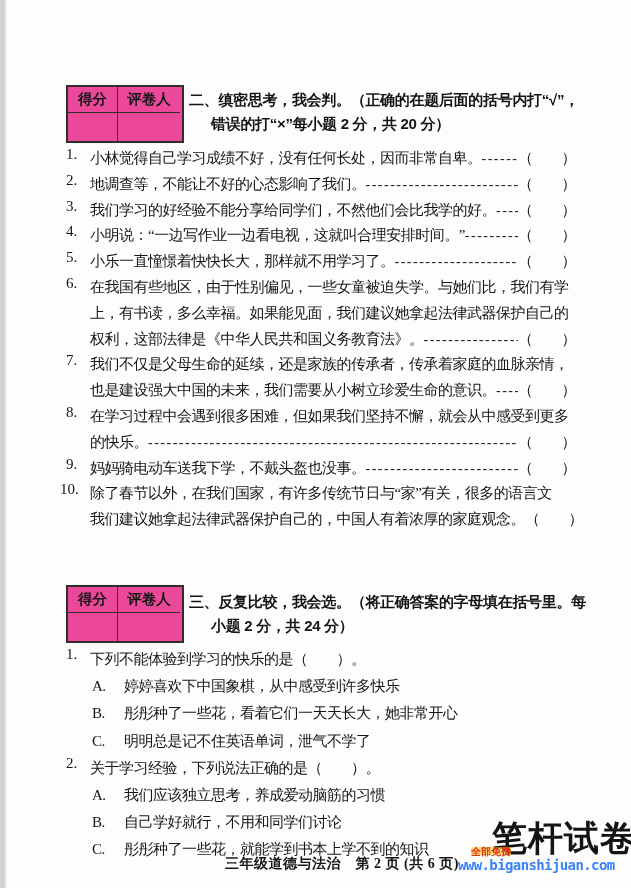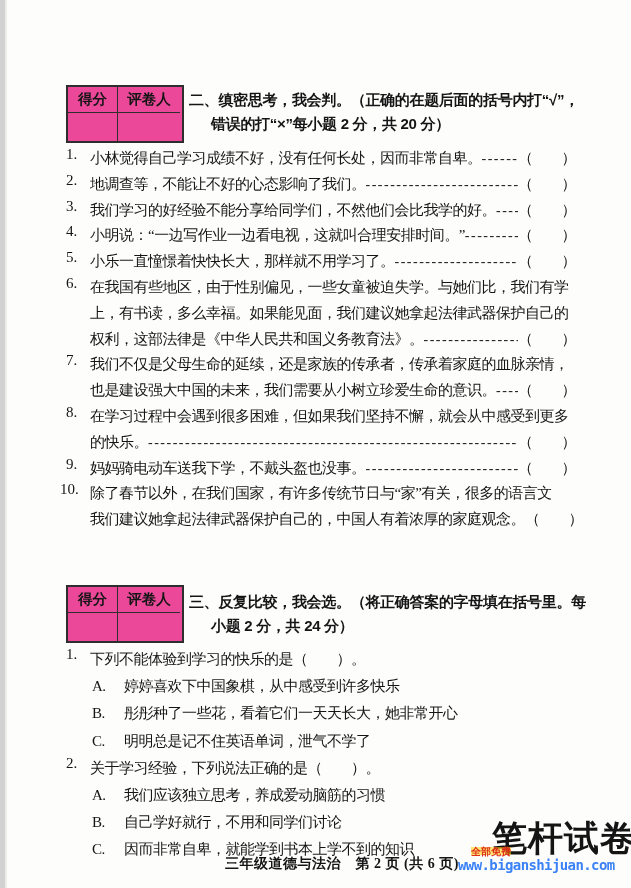--- a/index.html
+++ b/index.html
@@ -233,21 +233,21 @@
       <div class="line opt">
         <span class="letter">A.</span>
         <span>我们应该独立思考，养成爱动脑筋的习惯</span>
       </div>
       <div class="line opt">
         <span class="letter">B.</span>
         <span>自己学好就行，不用和同学们讨论</span>
       </div>
       <div class="line opt">
         <span class="letter">C.</span>
-        <span>因而非常自卑，就能学到书本上学不到的知识</span>
+        <span>彤彤种了一些花，就能学到书本上学不到的知识</span>
       </div>
     </div>
   </div>
 
   <div class="footer">三年级道德与法治　第 2 页 (共 6 页)</div>
 
   <div class="wm-brand">笔杆试卷</div>
   <div class="wm-badge">全部免费</div>
   <div class="wm-url">www.biganshijuan.com</div>
 </div>

